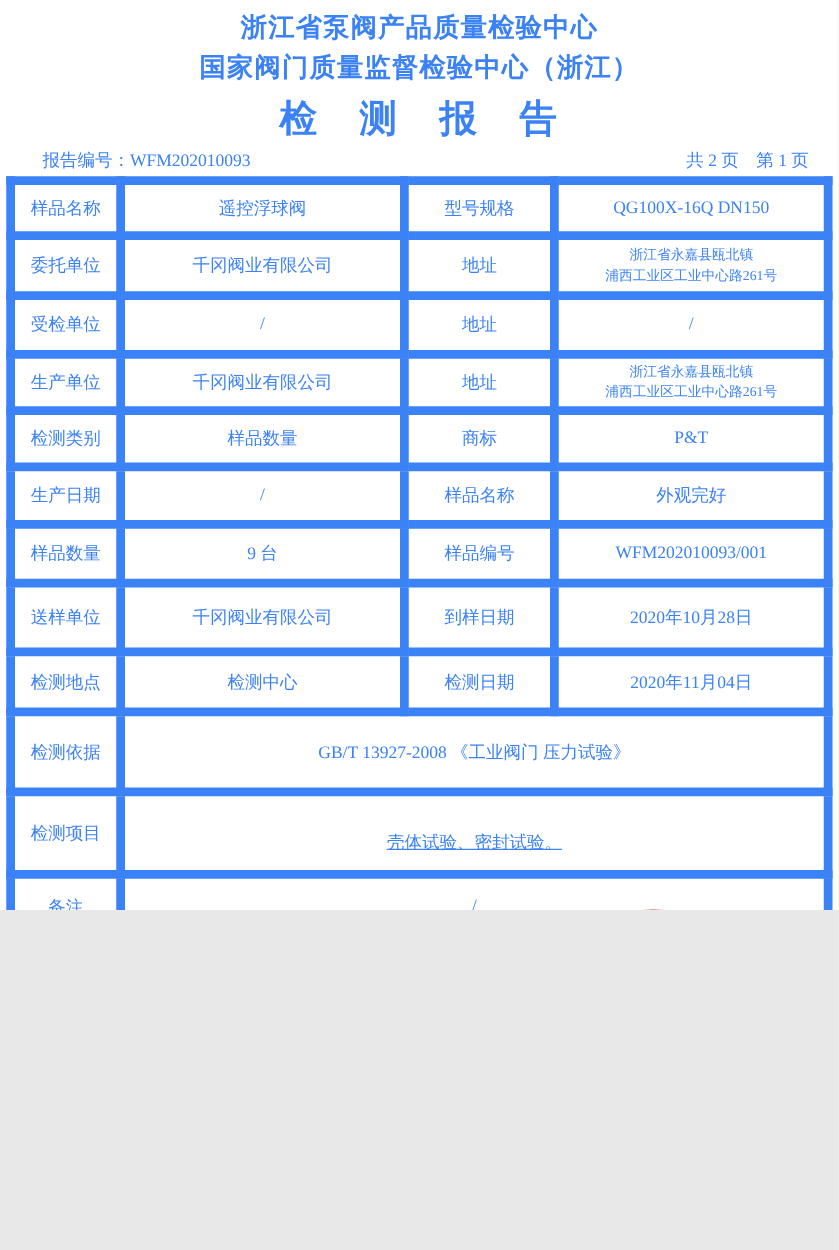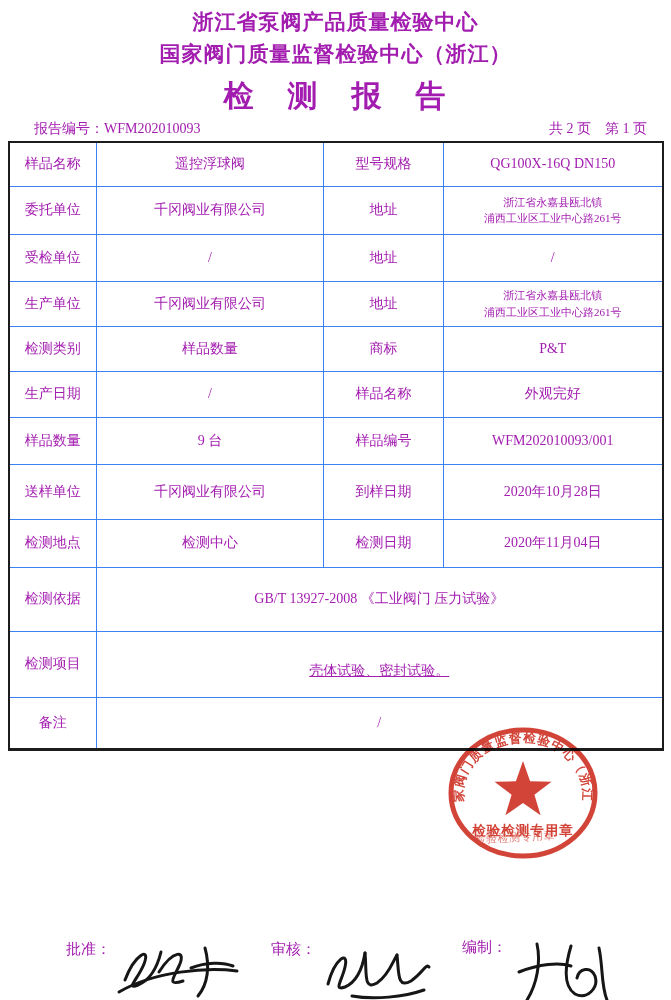--- a/index.html
+++ b/index.html
@@ -1,38 +1,38 @@
 <!DOCTYPE html>
 <html><head>
 <meta charset="utf-8">
 <style>
   html,body { margin:0; padding:0; background:#e8e8e8; }
   .page {
     position:relative;
-    width:671px; height:1000px;
+    width:671px; height:728px;
     margin:0 auto;
     background:#ffffff;
     font-family:"Liberation Serif","DejaVu Serif",serif;
-    color:#a21caf;
+    color:#3b82f6;
     overflow:hidden;
   }
   .header { text-align:center; padding-top:6px; }
   .org-line { font-size:21px; font-weight:bold; line-height:32px; letter-spacing:1px; }
   .report-title { font-size:30px; font-weight:bold; margin-top:8px; line-height:36px; letter-spacing:2px; }
   .meta {
     display:flex; justify-content:space-between; align-items:flex-end;
     padding:0 24px 0 34px; font-size:14px; margin-top:4px; height:20px;
   }
   table.report {
     border-collapse:collapse; table-layout:fixed;
     width:654px; margin:3px auto 0;
     border:2px solid #1c1c1c; border-bottom-width:3px;
   }
   table.report td {
-    border:1px solid #3b82f6;
+    border:7px solid #3b82f6;
     text-align:center; vertical-align:middle;
     font-size:14px; padding:2px 0;
     overflow:hidden;
   }
   td.addr div { font-size:11px; line-height:1.5; }
   td.span-left { text-align:left; vertical-align:top; padding-left:18px;text-decoration:underline; }
   td.basis { text-align:center; vertical-align:middle; }
   .items-text { padding-top:14px; }
   .conclusion-text { padding-top:42px; }
   .conclusion-cell { position:relative; }

